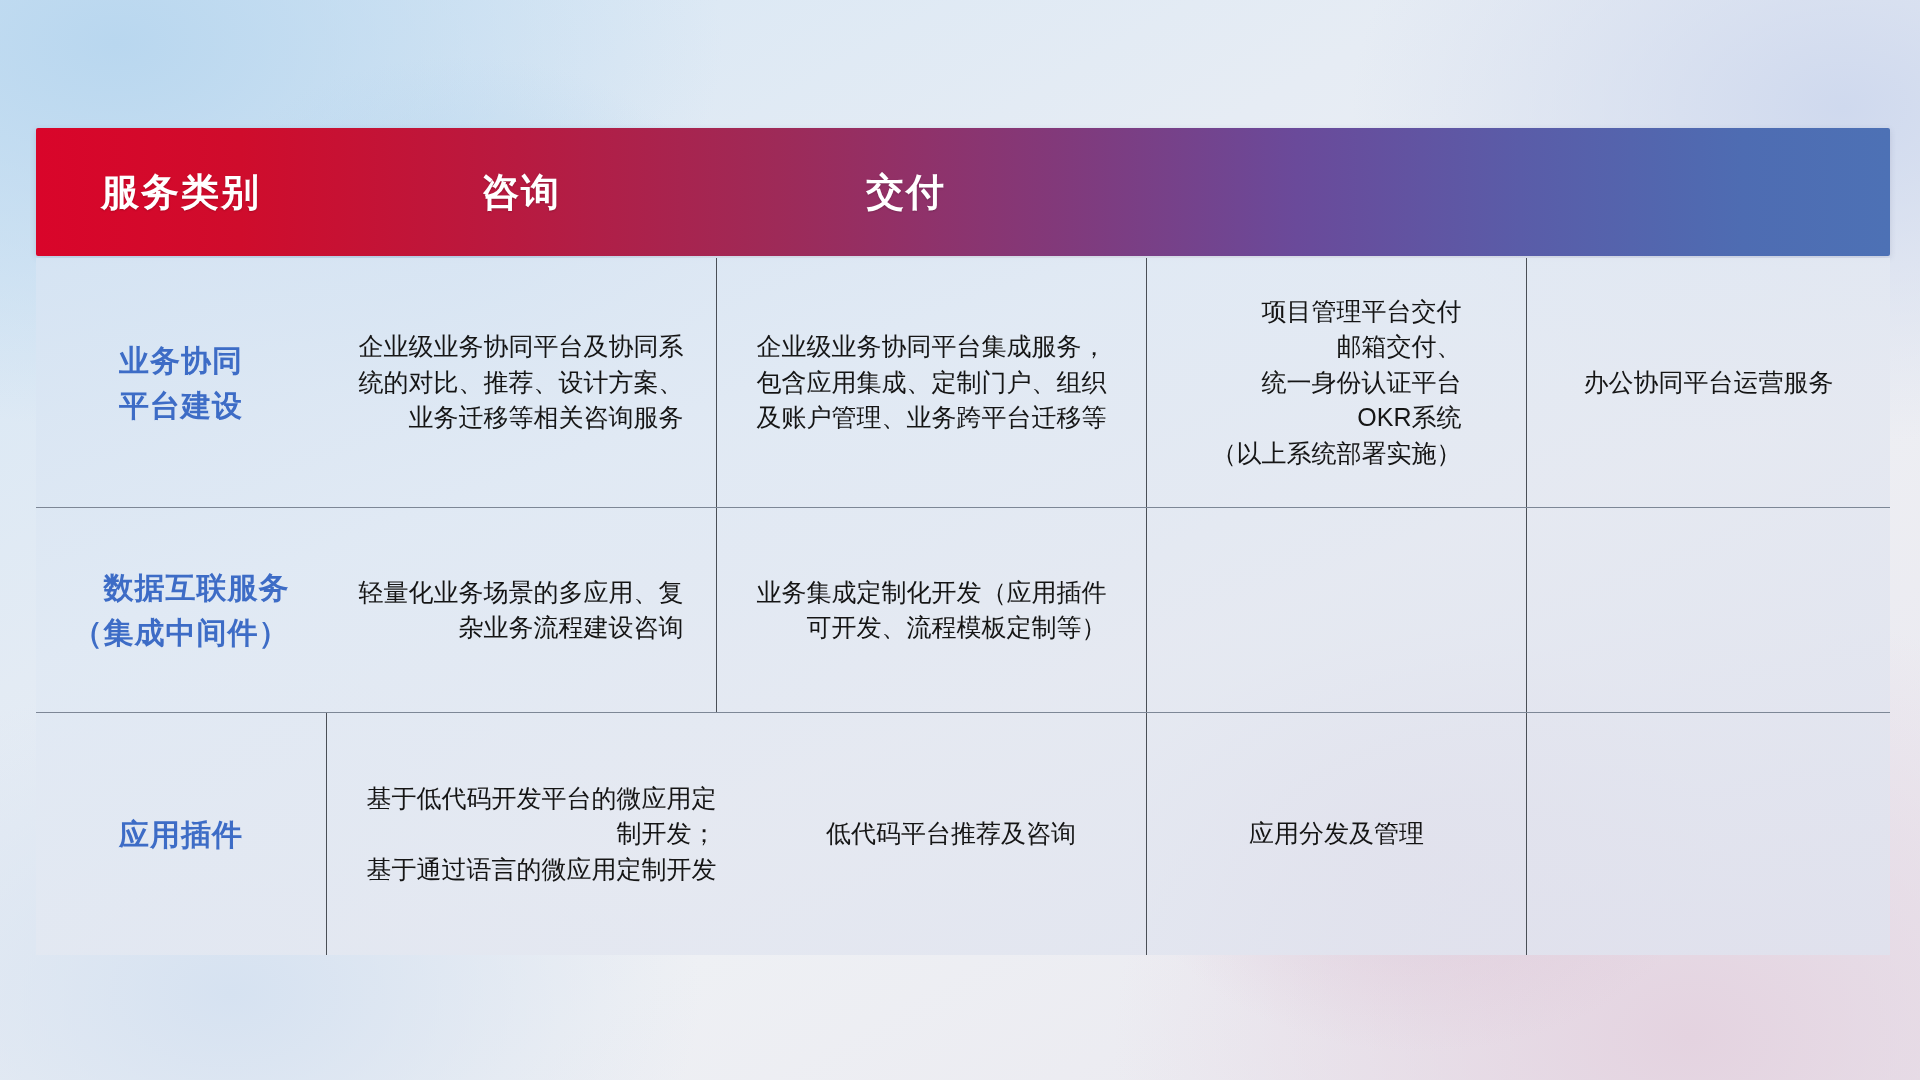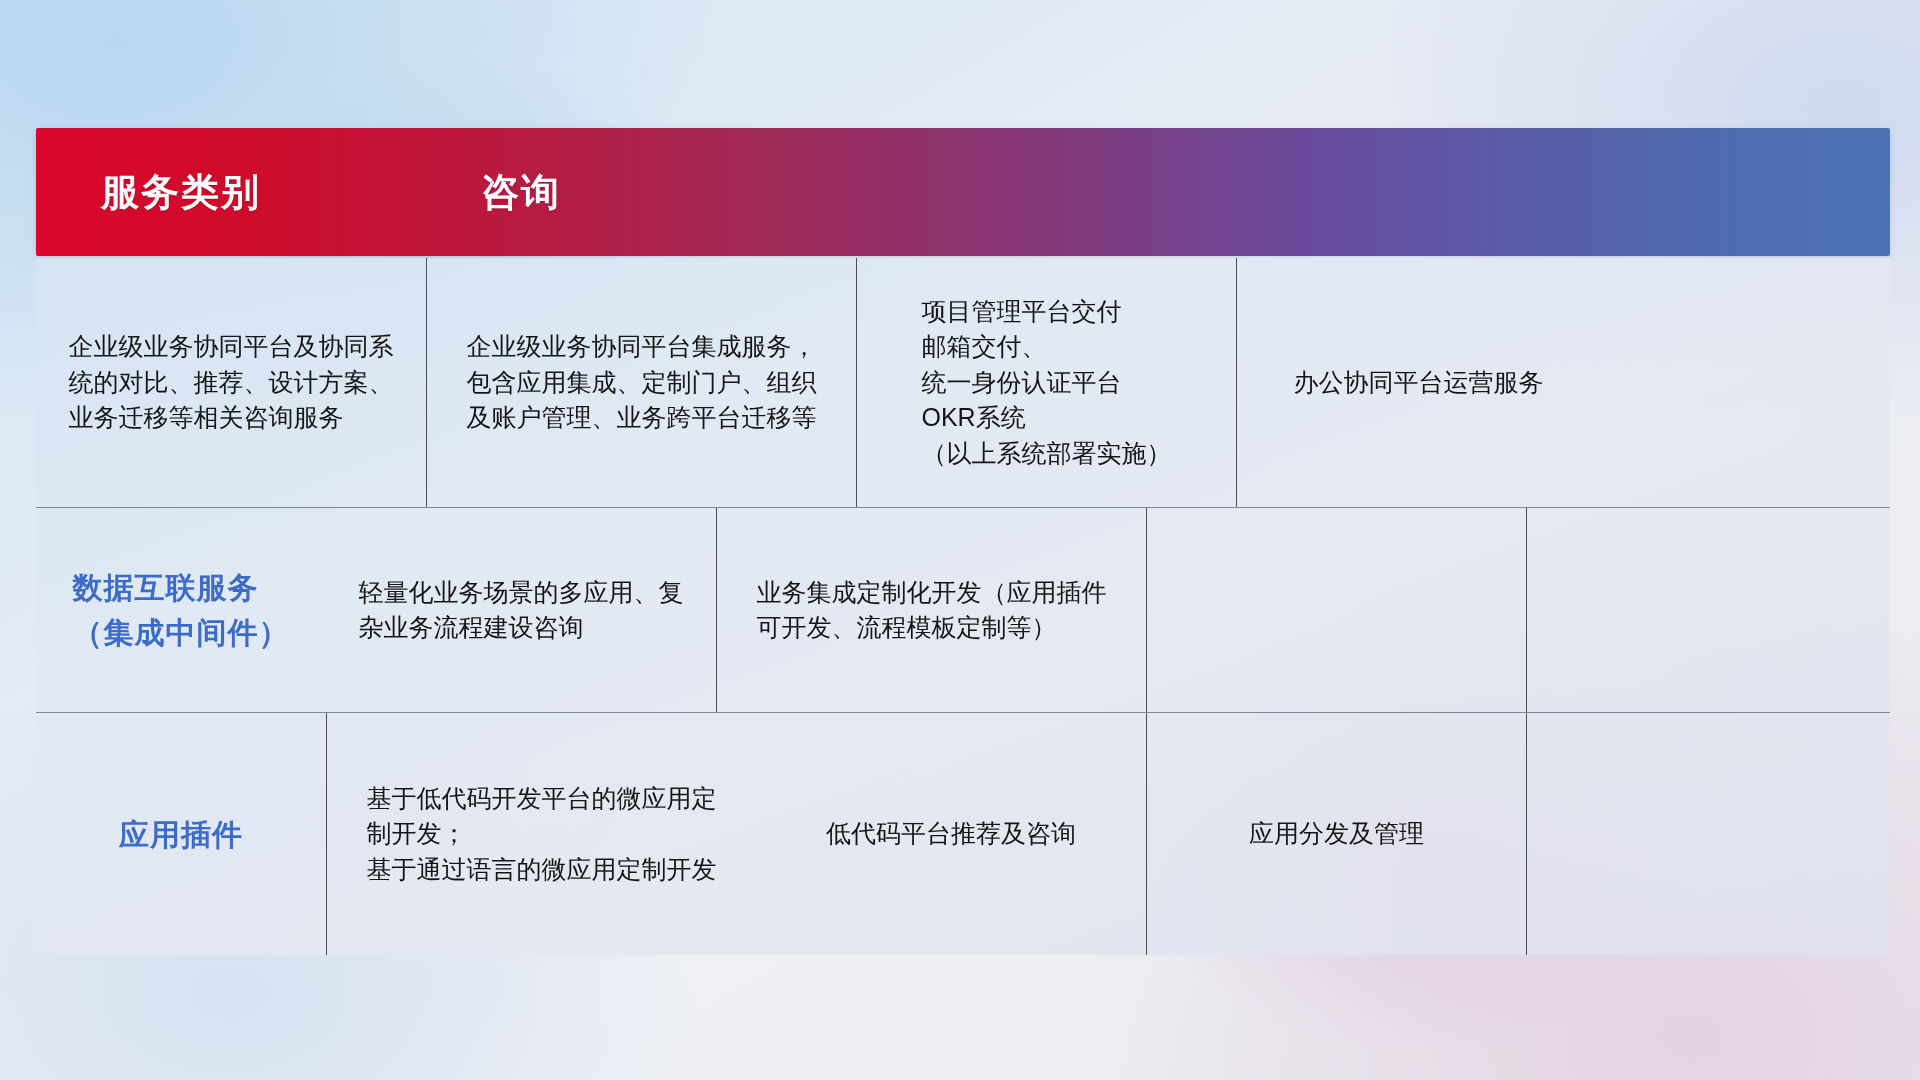--- a/index.html
+++ b/index.html
@@ -93,21 +93,21 @@
   .trow:last-child { border-bottom: none; }
 
   .cell {
     display: flex;
     align-items: center;
     justify-content: center;
     padding: 14px 5px;
     font-size: 25px;
     line-height: 1.42;
     color: #151515;
-    text-align: left;
+    text-align: right;
     white-space: pre-line;
   }
   .cell.cat {
     color: #3d6cc6;
     font-size: 30px;
     font-weight: 700;
     line-height: 1.5;
     letter-spacing: 1px;
   }
   .cell.sep { border-left: 1px solid #4a4f56; }
@@ -130,25 +130,30 @@
 
 <div id="table-wrap">
 
   <div id="table-header">
     <div class="hcell col-0">
       <span>服务类别</span>
     </div>
     <div class="hcell col-1">
       <span>咨询</span>
     </div>
+    <div class="hcell col-3">
+      <span>交付</span>
+    </div>
   </div>
 
   <div id="table-body">
 
     <div class="trow row-h0">
+      <div class="cell cat col-0">业务协同
+平台建设</div>
       <div class="cell col-1">企业级业务协同平台及协同系
 统的对比、推荐、设计方案、
 业务迁移等相关咨询服务</div>
       <div class="cell sep col-2">企业级业务协同平台集成服务，
 包含应用集成、定制门户、组织
 及账户管理、业务跨平台迁移等</div>
       <div class="cell sep col-3">项目管理平台交付
 邮箱交付、
 统一身份认证平台
 OKR系统

